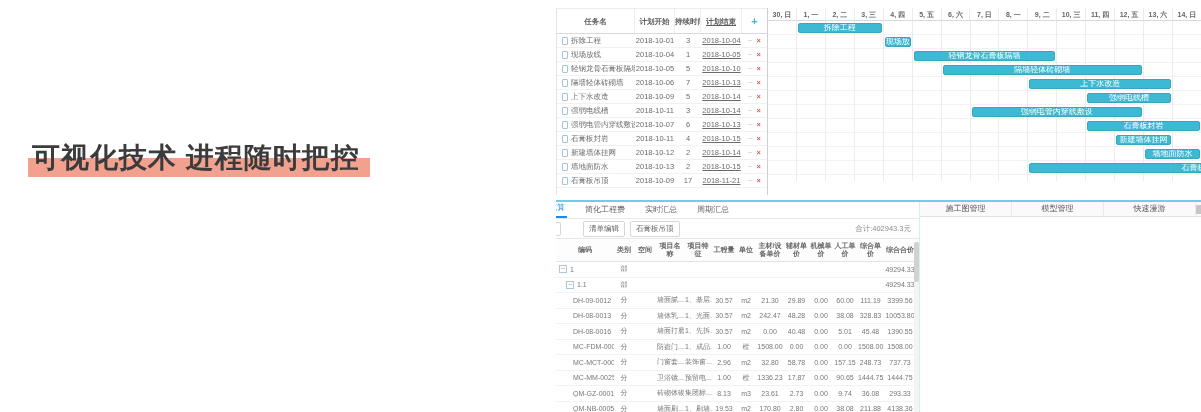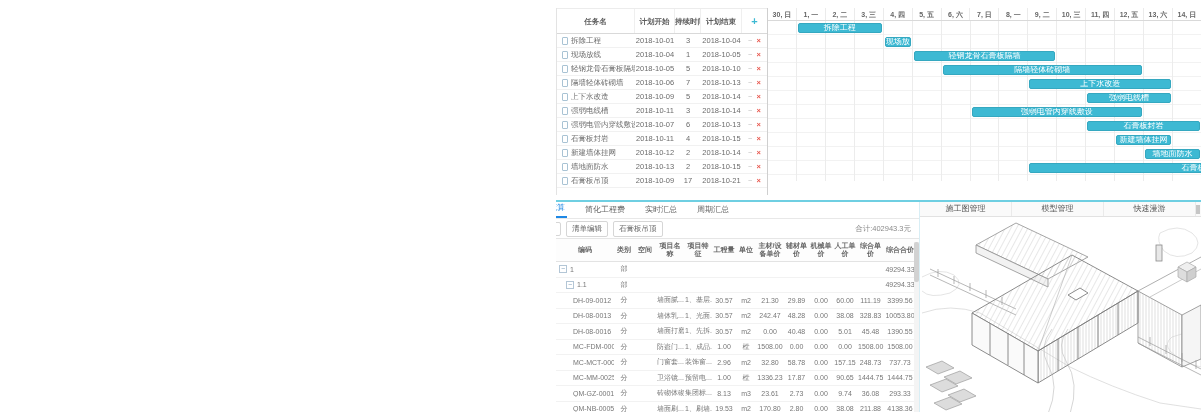--- a/index.html
+++ b/index.html
@@ -11,21 +11,21 @@
   .copy h1 { font-size: 28px; font-weight: bold; color: #3b3b3b; letter-spacing: 1px; line-height: 1.3; }
   .copy h1 .hl { background: linear-gradient(to bottom, transparent 46%, var(--hl, #f2a18f) 46%); padding: 0 10px 4px 4px; margin-left: -4px; }
   .copy p { margin-top: 22px; margin-left: 2px; font-size: 15px; color: #595959; line-height: 30px; width: 444px; }
 
   
   .gantt { position: absolute; left: 556px; top: 8px; width: 645px; height: 187px; display: flex; background: #fff; border-left: 1px solid #e3e3e3; }
   .g-grid { width: 211px; flex: none; border-right: 1px solid #cfcfcf; }
   .g-grid-header { display: flex; height: 26px; align-items: center; border-bottom: 1px solid #d9d9d9; border-top: 1px solid #ececec; font-size: 7.5px; font-weight: bold; color: #5c5c5c; }
   .g-hc { text-align: center; overflow: hidden; white-space: nowrap; border-right: 1px solid #efefef; height: 100%; line-height: 25px; flex: none; }
   .g-hc.add { color: #3db9d3; font-size: 11px; font-weight: bold; border-right: none; }
-  .c-name { width: 78px; } .c-start { width: 40px; } .c-dur { width: 26px; } .c-end { width: 41px; } .c-act { width: 25px; }
+  .c-name { width: 78px; } .c-start { width: 40px; } .c-dur { width: 26px; } .c-end { width: 41px; text-decoration: underline; } .c-act { width: 25px; }
   .g-row { display: flex; height: 14px; align-items: center; border-bottom: 1px solid #f1f1f1; font-size: 7.5px; color: #6b6b6b; }
   .g-cell { flex: none; overflow: hidden; white-space: nowrap; text-align: center; }
   .g-cell.nm { display: flex; align-items: center; text-align: left; }
   .doc-icon { width: 6px; height: 8px; border: 1px solid #a9c3d4; border-radius: 1px; margin: 0 3px 0 5px; flex: none; background: #fff; }
   .act-dash { color: #c0c0c0; margin-right: 4px; cursor: pointer; }
   .act-x { color: #e8584f; font-weight: bold; cursor: pointer; }
 
   .g-chart { flex: 1; position: relative; overflow: hidden; }
   .g-month { height: 13px; line-height: 13px; font-size: 7.5px; font-weight: bold; color: #555; padding-left: 4px; border-bottom: 1px solid #e4e4e4; border-top: 1px solid #ececec; white-space: nowrap; overflow: hidden; }
   .g-days { display: flex; height: 13px; border-bottom: 1px solid #d9d9d9; }
@@ -36,49 +36,50 @@
       repeating-linear-gradient(to bottom, transparent 0px, transparent 13px, #f2f2f2 13px, #f2f2f2 14px);
   }
   .g-bar { position: absolute; height: 10px; background: #3db9d3; border: 1px solid #35a8c0; border-radius: 2px; color: #fff; font-size: 8px; line-height: 8px; text-align: center; overflow: hidden; white-space: nowrap; cursor: pointer; }
 
   
   .bottom { position: absolute; left: 556px; top: 200px; width: 645px; height: 212px; border-top: 2px solid #6fcfe2; display: flex; background: #fff; }
   .est { width: 364px; flex: none; display: flex; flex-direction: column; overflow: hidden; border-right: 1px solid #d8eef5; position: relative; }
   .est-tabs { display: flex; gap: 16px; align-items: flex-end; height: 17px; border-bottom: 1px solid #e8e8e8; font-size: 8px; color: #666; }
   .est-tab { padding: 2px 2px 3px; cursor: pointer; white-space: nowrap; }
   .est-tab.active { color: #1e88e5; border-bottom: 2px solid #1e88e5; margin-left: -9px; }
-  .est-toolbar { display: flex; align-items: center; height: 19px; gap: 5px; padding-left: 2px; }
+  .est-toolbar { display: flex; align-items: center; height: 19px; gap: 22px; padding-left: 2px; }
   .btn { border: 1px solid #d6d6d6; background: #fff; border-radius: 2px; padding: 2px 5px; font-size: 7.5px; color: #666; white-space: nowrap; cursor: pointer; }
   .btn.stub { width: 9px; height: 14px; margin-left: -6px; padding: 0; }
   .est-total { margin-left: auto; color: #8a8a8a; font-size: 7.5px; padding-right: 8px; }
   .est-table { flex: 1; overflow: hidden; font-size: 7px; color: #777; }
   .t-head { display: flex; align-items: center; border-top: 1px solid #e6e6e6; border-bottom: 1px solid #e3e3e3; background: #fdfdfd; color: #666; font-weight: bold; height: 24px; }
   .t-hcell { flex: none; text-align: center; line-height: 1.2; overflow: hidden; padding: 0 1px; }
   .t-row { display: flex; align-items: center; height: 15.5px; border-bottom: 1px solid #f2f2f2; }
   .t-cell { flex: none; overflow: hidden; white-space: nowrap; text-align: center; padding: 0 1px; }
   .t-cell.code { text-align: left; display: flex; align-items: center; }
   .tree { display: inline-block; width: 8px; height: 8px; border: 1px solid #b3c6d6; color: #7f9db9; line-height: 6px; font-size: 7px; text-align: center; margin-right: 3px; background: #fff; flex: none; cursor: pointer; }
   .t-scroll { position: absolute; right: 0; top: 40px; bottom: 0; width: 5px; background: #f4f4f4; }
   .t-thumb { width: 5px; height: 40px; background: #d2d2d2; border-radius: 2px; }
 
   
-  .viewer { flex: 1; display: flex; flex-direction: column; overflow: hidden; }
+  .viewer { flex: 1; display: flex; overflow: hidden; }
   .v-tabs { display: flex; height: 15px; background: #fafafa; border-bottom: 1px solid #e2e2e2; align-items: center; font-size: 8px; color: #555; }
   .v-tab { width: 92px; flex: none; text-align: center; line-height: 14px; border-right: 1px solid #eaeaea; overflow: hidden; white-space: nowrap; cursor: pointer; }
   .v-scroll { margin-left: auto; width: 64px; height: 9px; background: #c6c6c6; margin-right: 1px; }
   .v-canvas { flex: 1; position: relative; background: #fff; }
   .v-canvas svg.model { position: absolute; inset: 0; }
   .viewcube { position: absolute; right: 4px; top: 44px; cursor: pointer; }
 </style>
 </head>
 <body>
 
 <div class="page">
 
   <div class="copy">
+    <h1><span class="hl" style="--hl: #f2a18f;">可视化技术 进程随时把控</span></h1>
   </div>
 
   <div class="gantt">
     <div class="g-grid">
       <div class="g-grid-header">
         <div class="g-hc c-name">任务名</div>
         <div class="g-hc c-start">计划开始</div>
         <div class="g-hc c-dur">持续时间</div>
         <div class="g-hc c-end">计划结束</div>
         <div class="g-hc c-act add">+</div>
@@ -184,21 +185,21 @@
             <div class="g-cell c-end">2018-10-15</div>
             <div class="g-cell c-act"><span class="act-dash">−</span><span class="act-x">×</span></div>
           </div>
           <div class="g-row">
             <div class="g-cell nm c-name">
               <span class="doc-icon"></span>
               <span>石膏板吊顶</span>
             </div>
             <div class="g-cell c-start">2018-10-09</div>
             <div class="g-cell c-dur">17</div>
-            <div class="g-cell c-end">2018-10-21</div>
+            <div class="g-cell c-end">2018-11-21</div>
             <div class="g-cell c-act"><span class="act-dash">−</span><span class="act-x">×</span></div>
           </div>
         </div>
     </div>
     <div class="g-chart">
       <div class="g-days">
           <div class="g-day">30, 日</div>
           <div class="g-day">1, 一</div>
           <div class="g-day">2, 二</div>
           <div class="g-day">3, 三</div>

